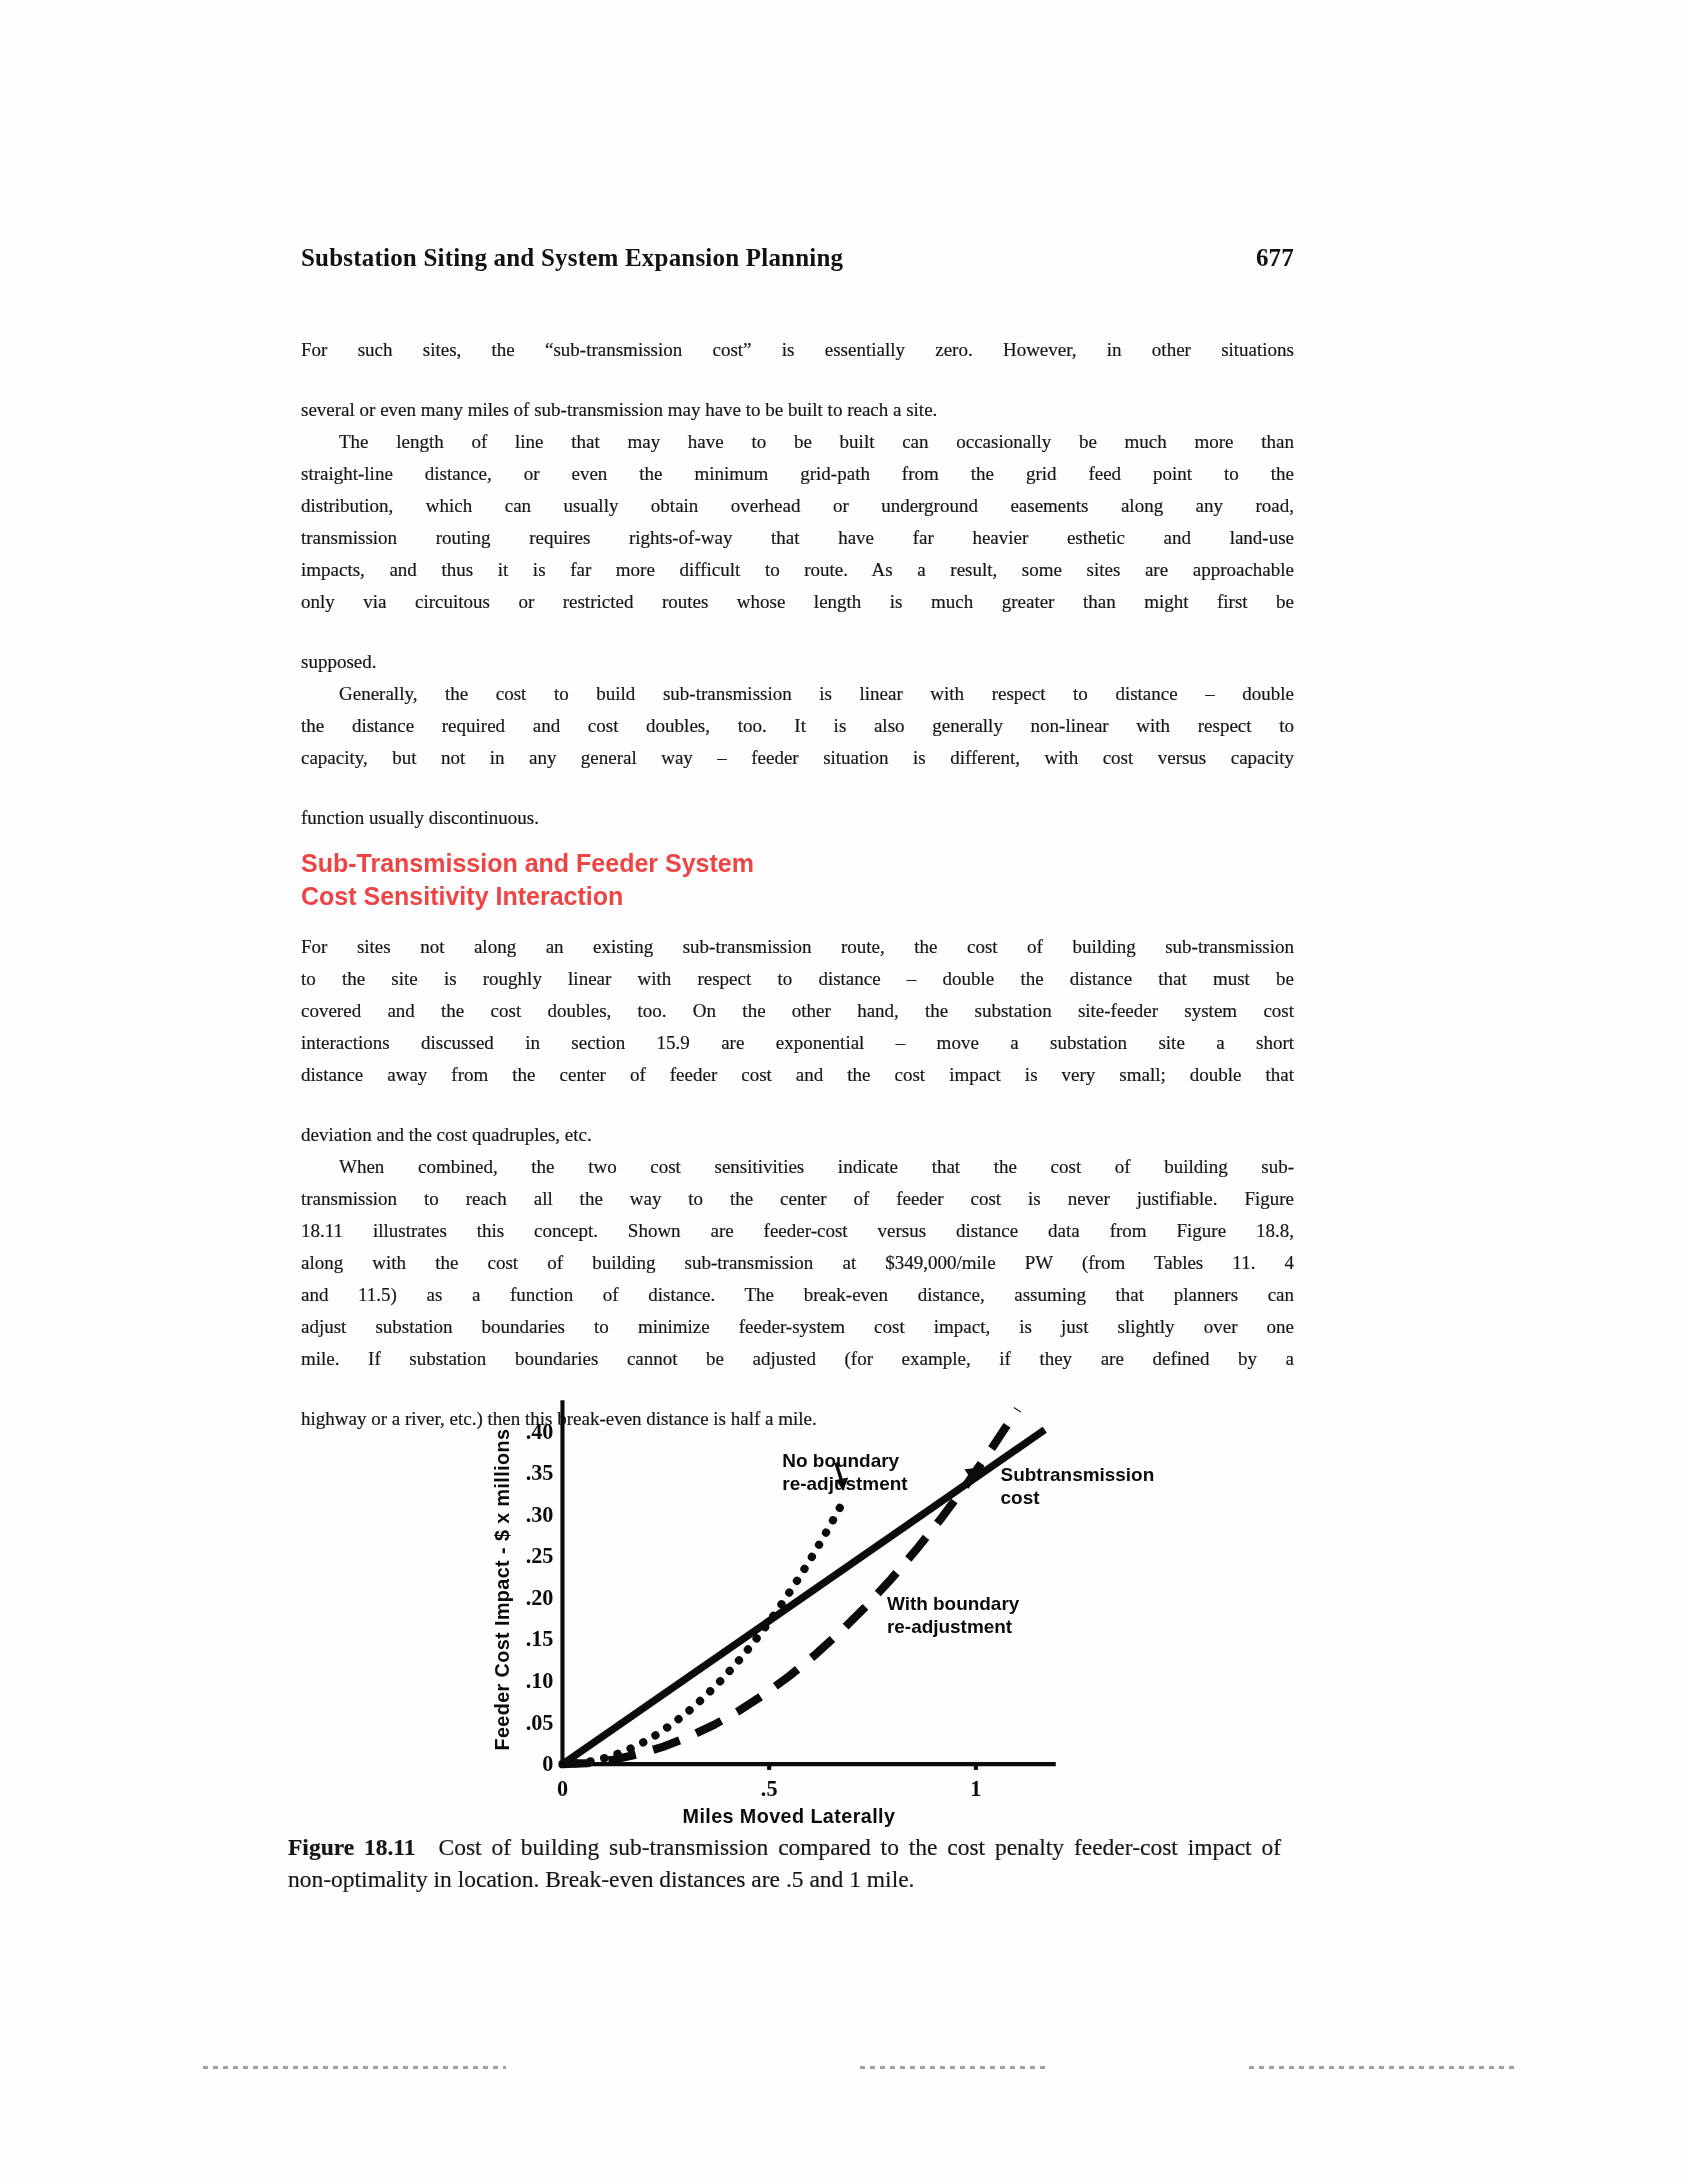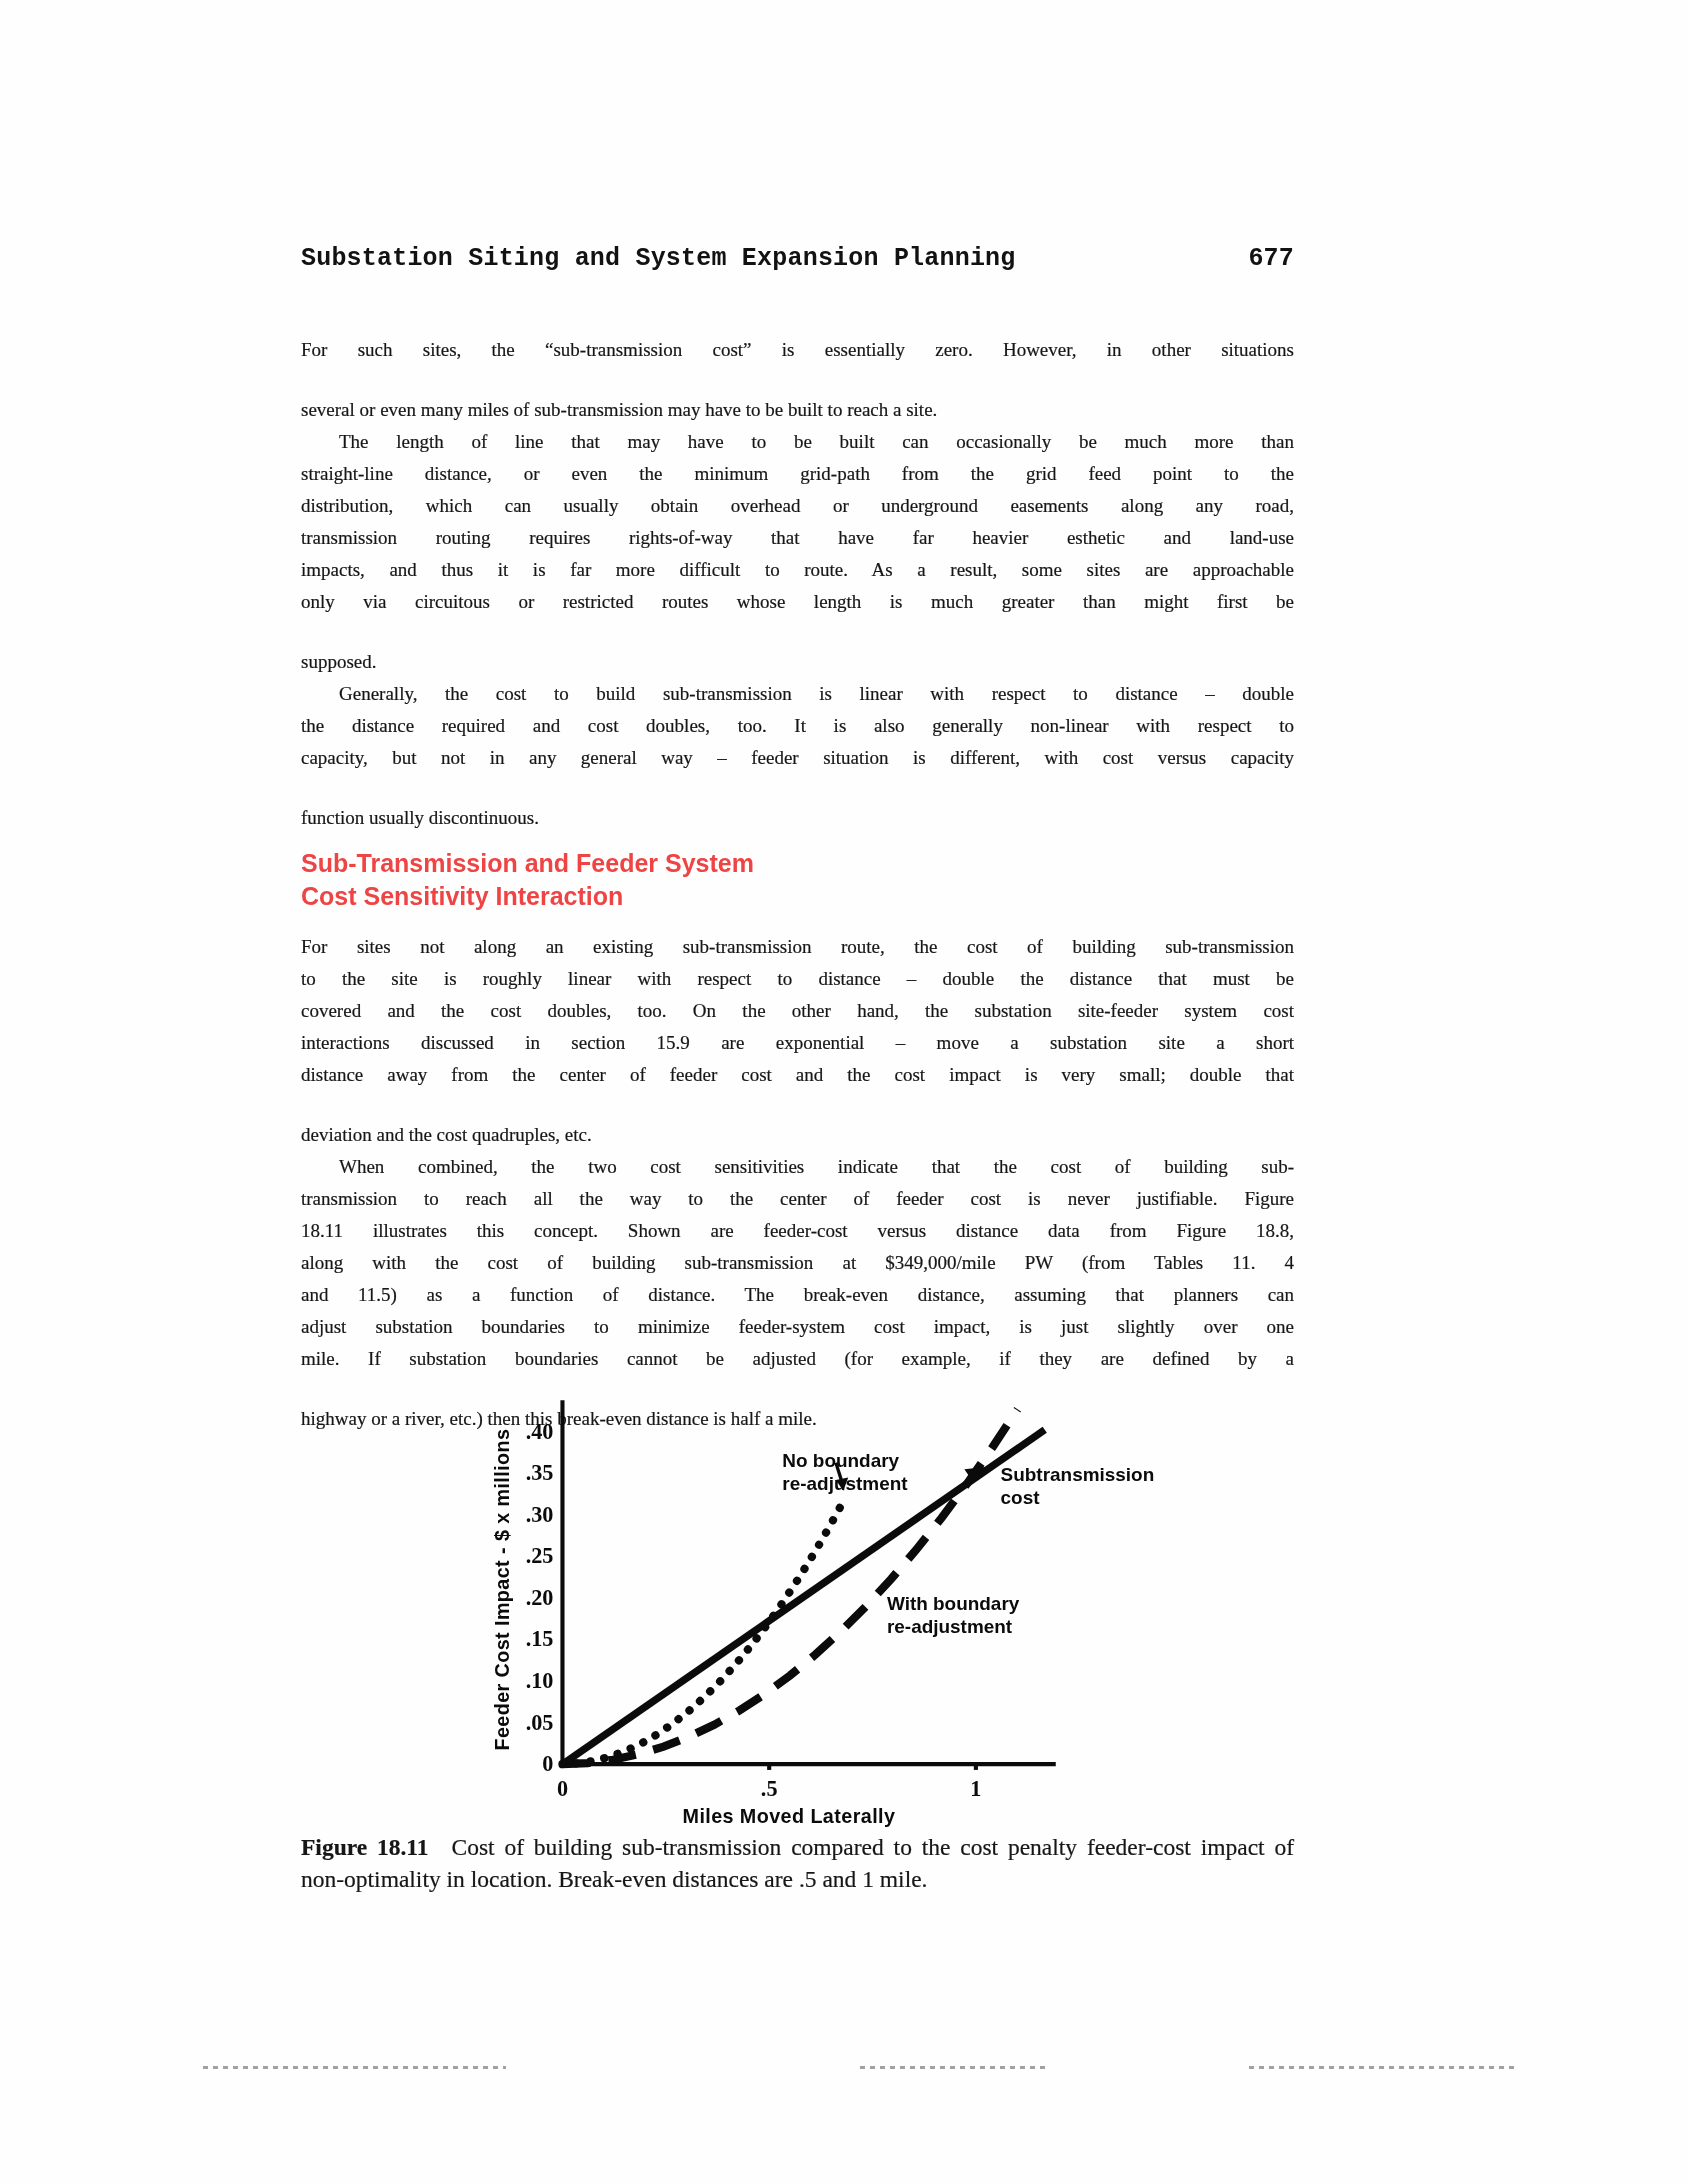--- a/index.html
+++ b/index.html
@@ -1,21 +1,21 @@
 <!DOCTYPE html>
 <html style="font-size:13px"><head>
 <meta charset="utf-8">
 <style>
   html,body{margin:0;padding:0;}
   body{width:1687px;height:2183px;background:#f3f3f0;font-family:"Liberation Serif", serif;}
   #page{position:relative;width:1687px;height:2183px;background:#fefefe;overflow:hidden;color:#161616;}
 
   
   #header{position:absolute;left:301px;top:244px;width:993px;display:flex;justify-content:space-between;align-items:baseline;}
-  .hdr{font-family:Liberation Mono, monospace;font-weight:bold;font-size:25px;color:#121212;letter-spacing:0.2px;}
+  .hdr{font-family:Liberation Serif, serif;font-weight:bold;font-size:25px;color:#121212;letter-spacing:0.2px;}
 
   
   #body-text{position:absolute;left:301px;top:334px;width:993px;}
   .line{height:32px;line-height:32px;font-size:19px;white-space:nowrap;text-align:justify;text-align-last:justify;-webkit-text-stroke:0.2px #1a1a1a;}
   .line.lastline{text-align-last:left;margin-top:28px;}
   .line.indent{padding-left:38px;}
   .heading{margin-top:13px;margin-bottom:18px;}
   .heading-line{height:33px;line-height:33px;font-family:"Liberation Sans", sans-serif;font-weight:bold;font-size:25px;color:#ef4444;white-space:nowrap;}
 
   
@@ -23,21 +23,21 @@
   #chart-svg{position:absolute;left:0;top:0;}
   .axis{stroke:#0b0b0b;stroke-width:5;fill:none;}
   .tick-label{font-family:"Liberation Serif", serif;font-weight:bold;font-size:27px;fill:#0b0b0b;}
   .chart-label{font-family:"Liberation Sans", sans-serif;font-weight:bold;font-size:23px;fill:#0b0b0b;}
   .axis-title{font-family:"Liberation Sans", sans-serif;font-weight:bold;font-size:24px;fill:#0b0b0b;letter-spacing:0.5px;}
   .solid-line{stroke:#0b0b0b;stroke-width:9;fill:none;}
   .dashed-line{stroke:#0b0b0b;stroke-width:10;fill:none;stroke-dasharray:34 22;}
   .dotted-line{stroke:#0b0b0b;stroke-width:10;fill:none;stroke-dasharray:0.1 17;stroke-linecap:round;}
 
   
-  #caption{position:absolute;left:301px;top:1831px;width:993px;}
+  #caption{position:absolute;left:288px;top:1831px;width:993px;}
   .cap-line{height:32px;line-height:32px;font-size:23.5px;-webkit-text-stroke:0.2px #1a1a1a;white-space:nowrap;text-align:justify;text-align-last:justify;}
   .cap-line.lastline{text-align-last:left;}
   .cap-bold{font-weight:bold;padding-right:23px;}
 
   
   .artifact{position:absolute;height:2.5px;opacity:0.55;background:repeating-linear-gradient(90deg,#555 0 5px,transparent 5px 10px);}
 </style>
 </head>
 <body>
 

